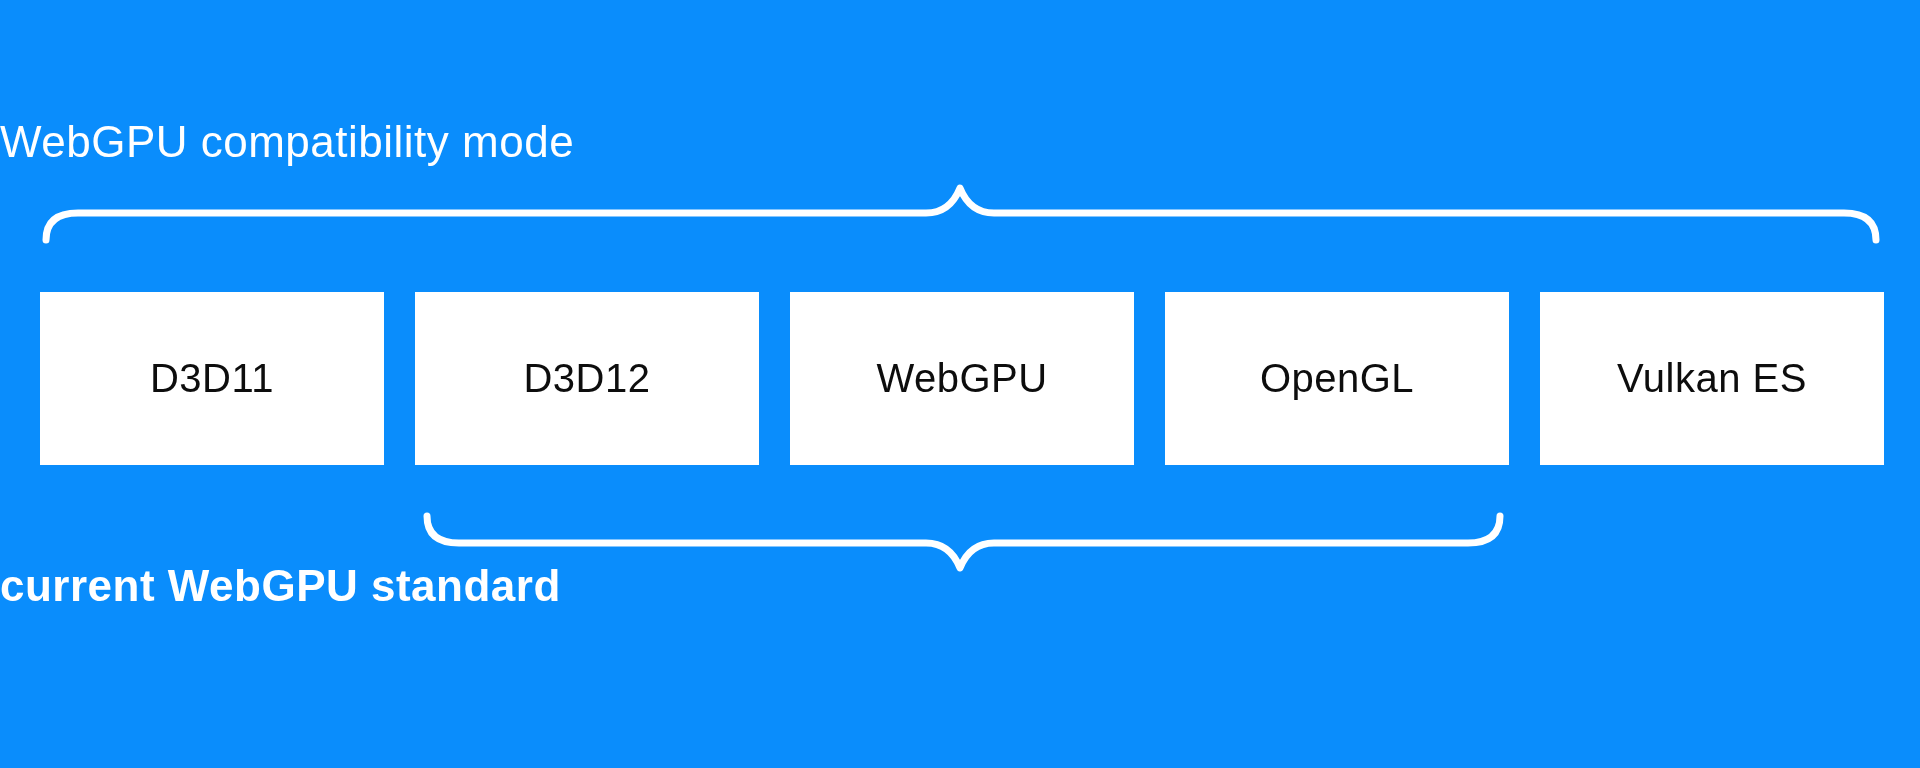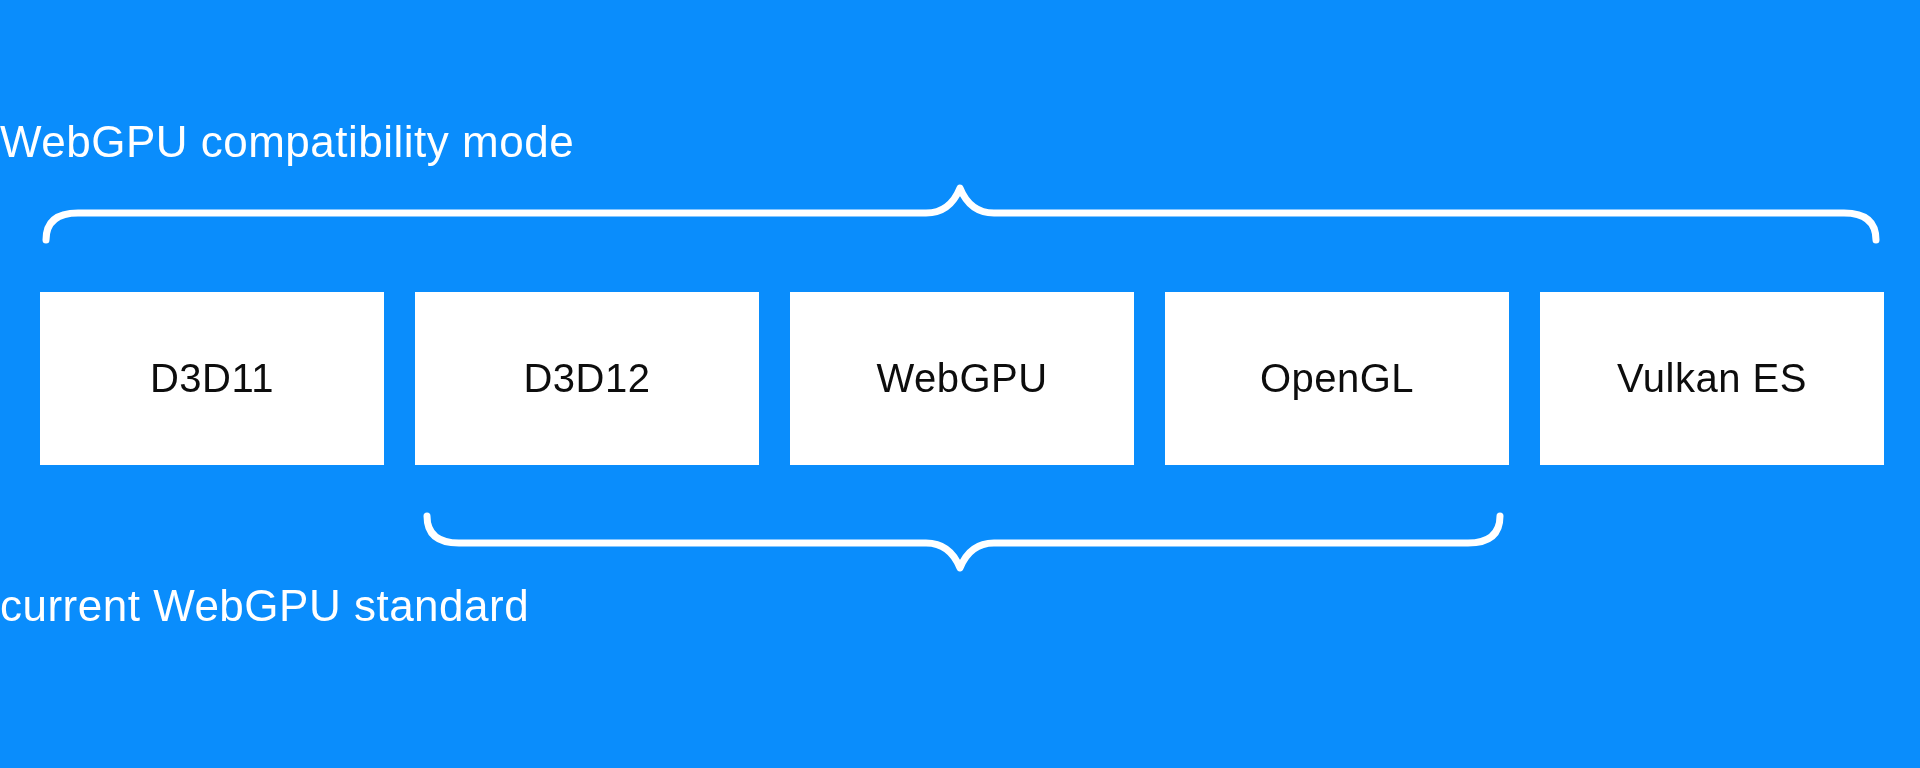--- a/index.html
+++ b/index.html
@@ -26,21 +26,22 @@
     font-size: 44px;
     font-weight: 400;
     line-height: 1;
     letter-spacing: 0.5px;
     user-select: none;
   }
   .top-label {
     top: 120px;
   }
   .bottom-label {
-    top: 584px;
+    top: 564px;
+    font-weight: bold;
   }
   .braces {
     position: absolute;
     top: 0;
     left: 0;
     width: 1920px;
     height: 768px;
     pointer-events: none;
   }
   .braces path {

